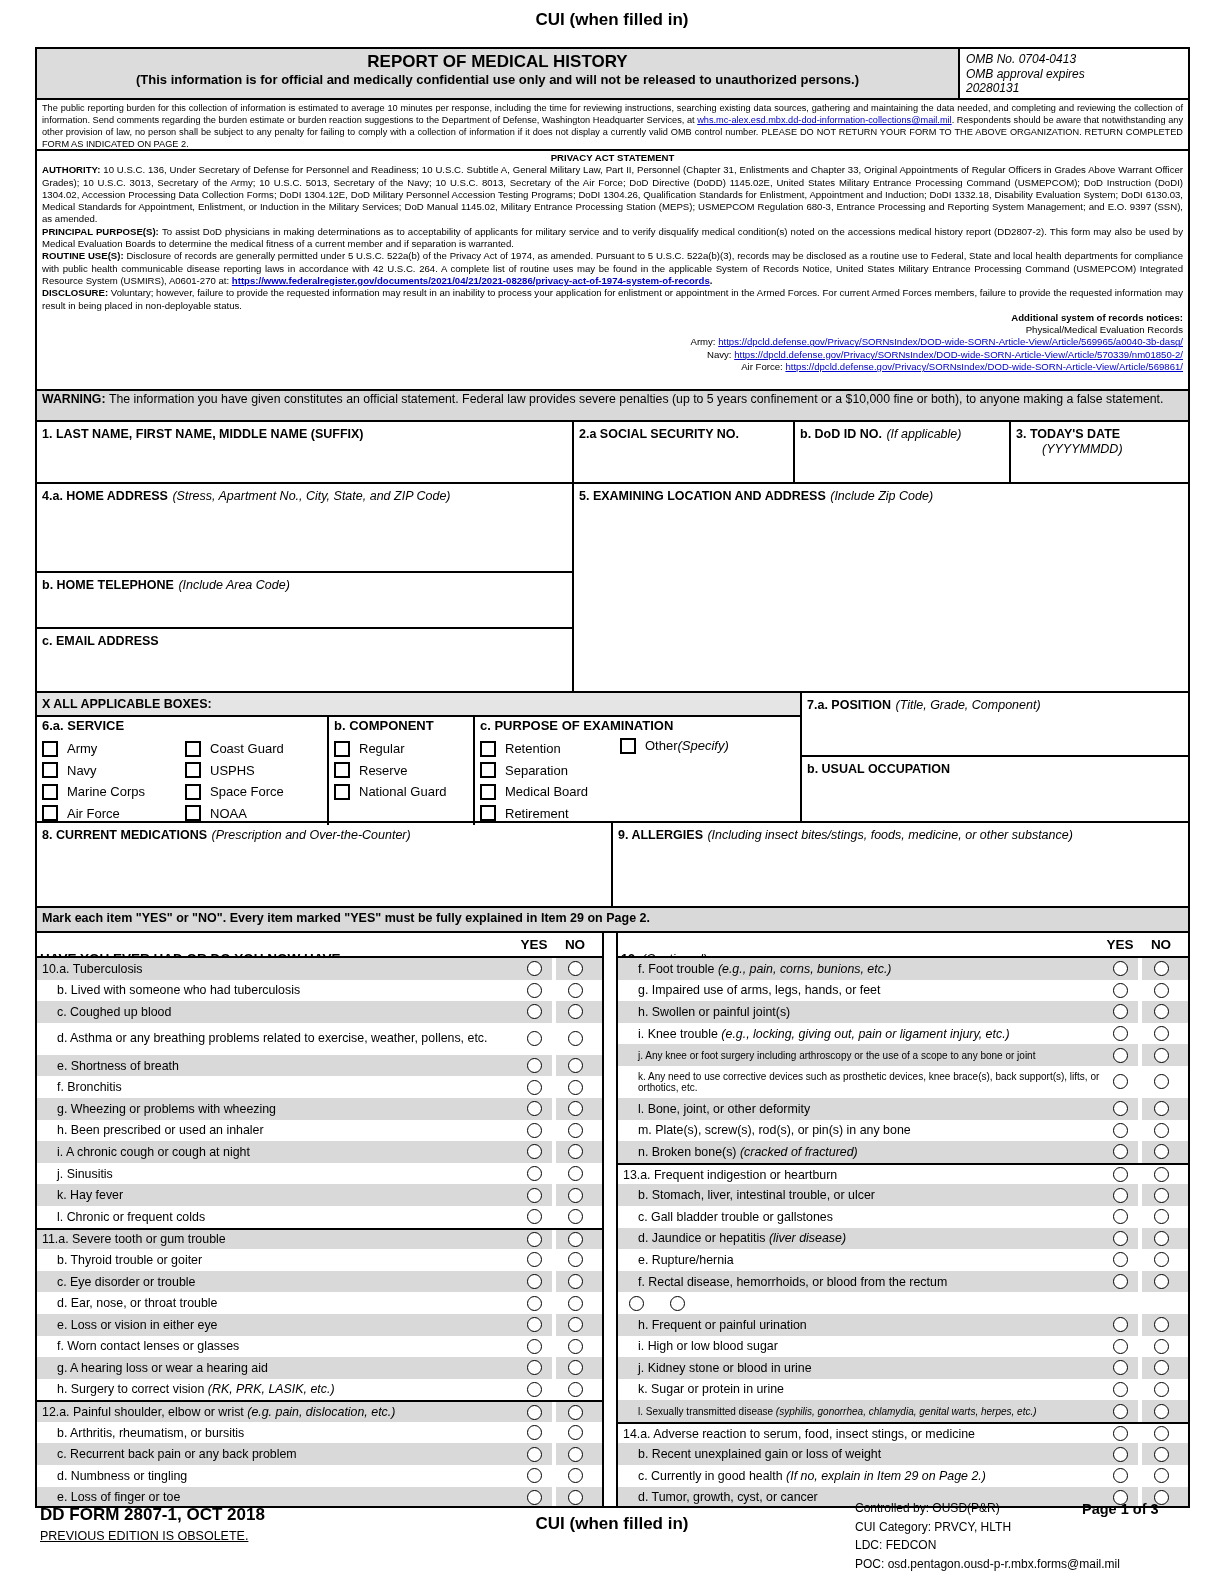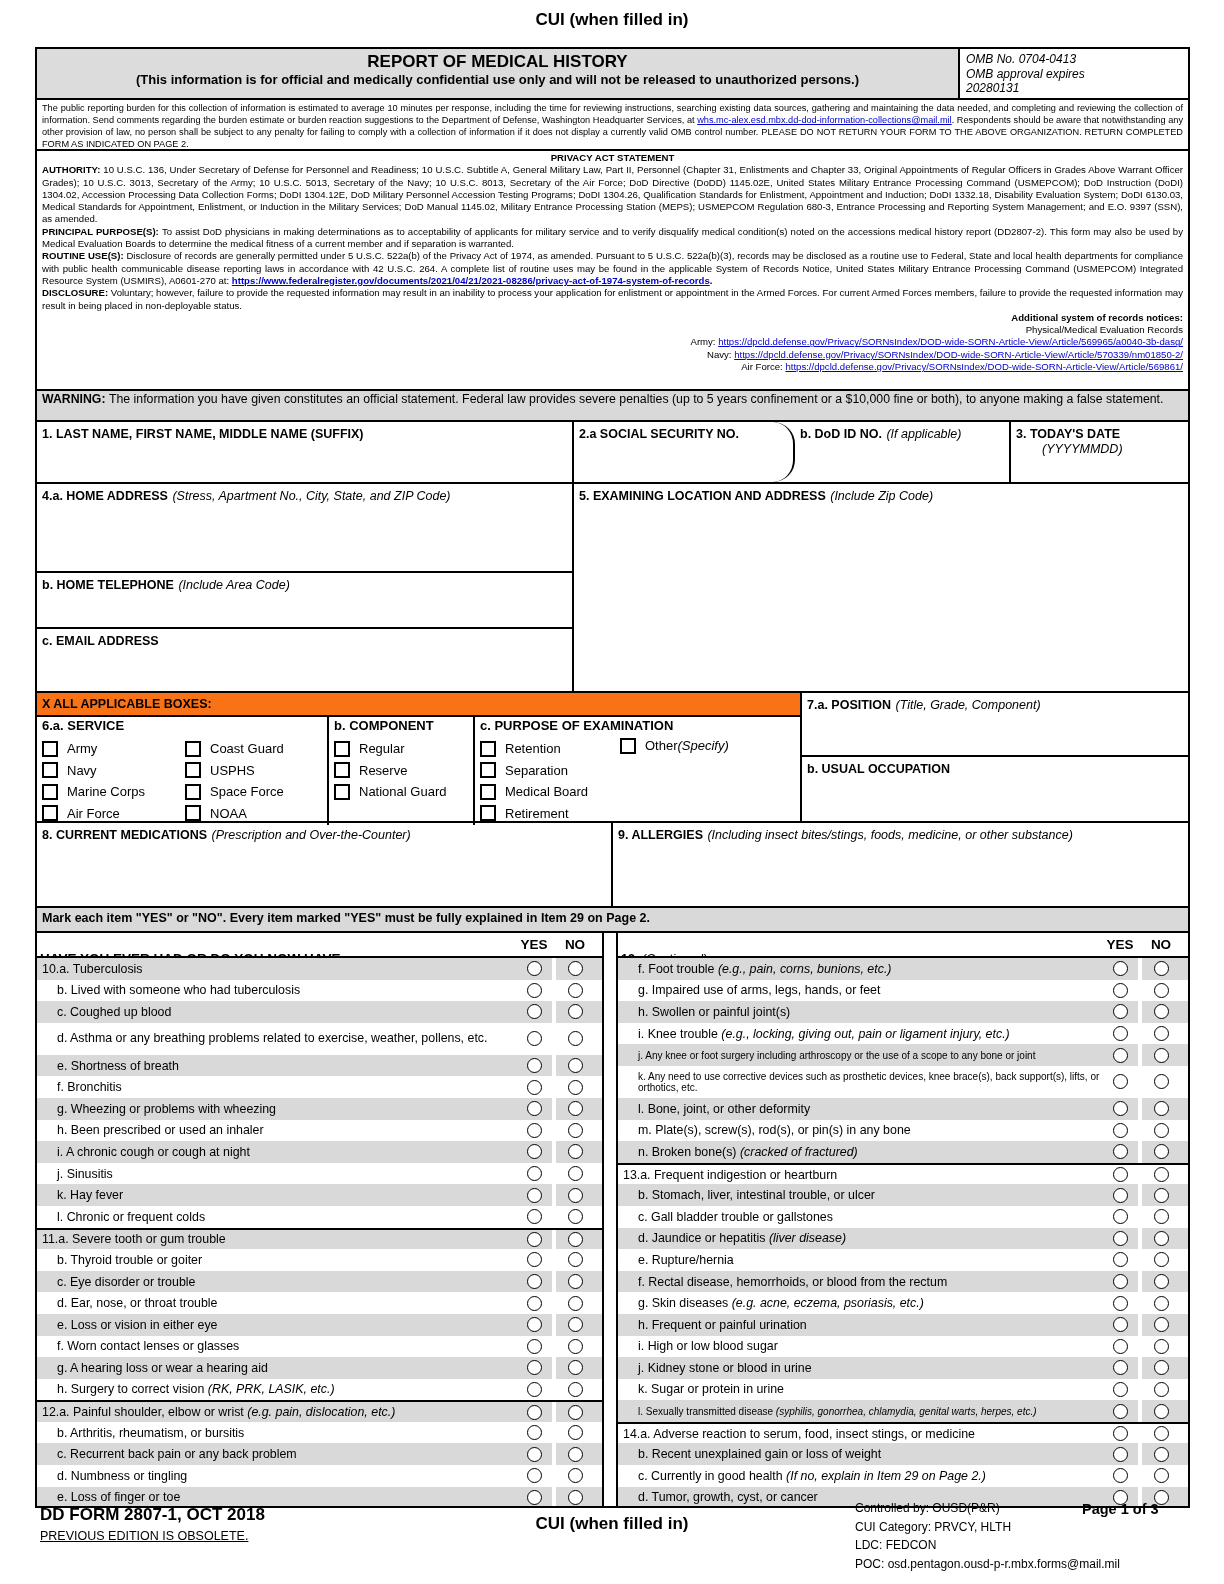--- a/index.html
+++ b/index.html
@@ -37,34 +37,34 @@
   .warning { border-top:2px solid #000; height:31px; background:#d9d9d9;
     font-size:12.3px; line-height:14.5px; padding:1px 5px; overflow:hidden; }
 
   .flabel { font-size:12.5px; font-weight:bold; }
   .cellpad { padding:2px 5px; }
 
   
   .r1 { display:flex; height:62px; border-top:2px solid #000; }
   .r1 > div { border-right:2px solid #000; }
   .r1 > div:last-child { border-right:none; }
-  .c-name { width:537px; } .c-ssn { width:221px;border-radius:22px; } .c-dod { width:216px; } .c-date { flex:1; }
+  .c-name { width:537px; } .c-ssn { width:221px; } .c-dod { width:216px; } .c-date { flex:1; }
   .date2 { font-size:12.5px; padding-left:26px; }
 
   
   .r45 { display:flex; height:209px; border-top:2px solid #000; }
   .left45 { width:537px; border-right:2px solid #000; display:flex; flex-direction:column; }
   .f4a { height:87px; } .f4b { height:56px; border-top:2px solid #000; }
   .f4c { flex:1; border-top:2px solid #000; }
   .right45 { flex:1; }
 
   
   .s67 { display:flex; height:130px; border-top:2px solid #000; }
   .left67 { width:765px; border-right:2px solid #000; display:flex; flex-direction:column; }
-  .xband { height:26px; background:#f97316; border-bottom:2px solid #000;
+  .xband { height:26px; background:#e5e5e5; border-bottom:2px solid #000;
     font-size:12.5px; font-weight:bold; padding:4px 5px; }
   .boxcols { flex:1; display:flex; }
   .svc { width:292px; border-right:2px solid #000; padding:1px 5px; }
   .cmp { width:146px; border-right:2px solid #000; padding:1px 5px; }
   .pur { flex:1; padding:1px 5px; position:relative; }
   .gl { font-size:13px; font-weight:bold; height:20px; }
   .svc-cols { display:flex; }
   .svc-cols > div:first-child { width:143px; }
   .opt { display:flex; align-items:center; height:21.5px; font-size:13px; }
   .cbx { width:16px; height:16px; border:2px solid #000; background:#fff; margin-right:9px; flex:none; }
@@ -802,24 +802,20 @@
             </div>
             <div class="ync">
               <span class="circ"></span>
             </div>
             <div class="wsep"></div>
             <div class="ync2">
               <span class="circ"></span>
             </div>
           </div>
           <div class="trow">
-            <div class="lbl ind">
-              <span>g. Skin diseases</span>
-              <span class="it"> (e.g. acne, eczema, psoriasis, etc.)</span>
-            </div>
             <div class="ync">
               <span class="circ"></span>
             </div>
             <div class="wsep"></div>
             <div class="ync2">
               <span class="circ"></span>
             </div>
           </div>
           <div class="trow shaded">
             <div class="lbl ind">

